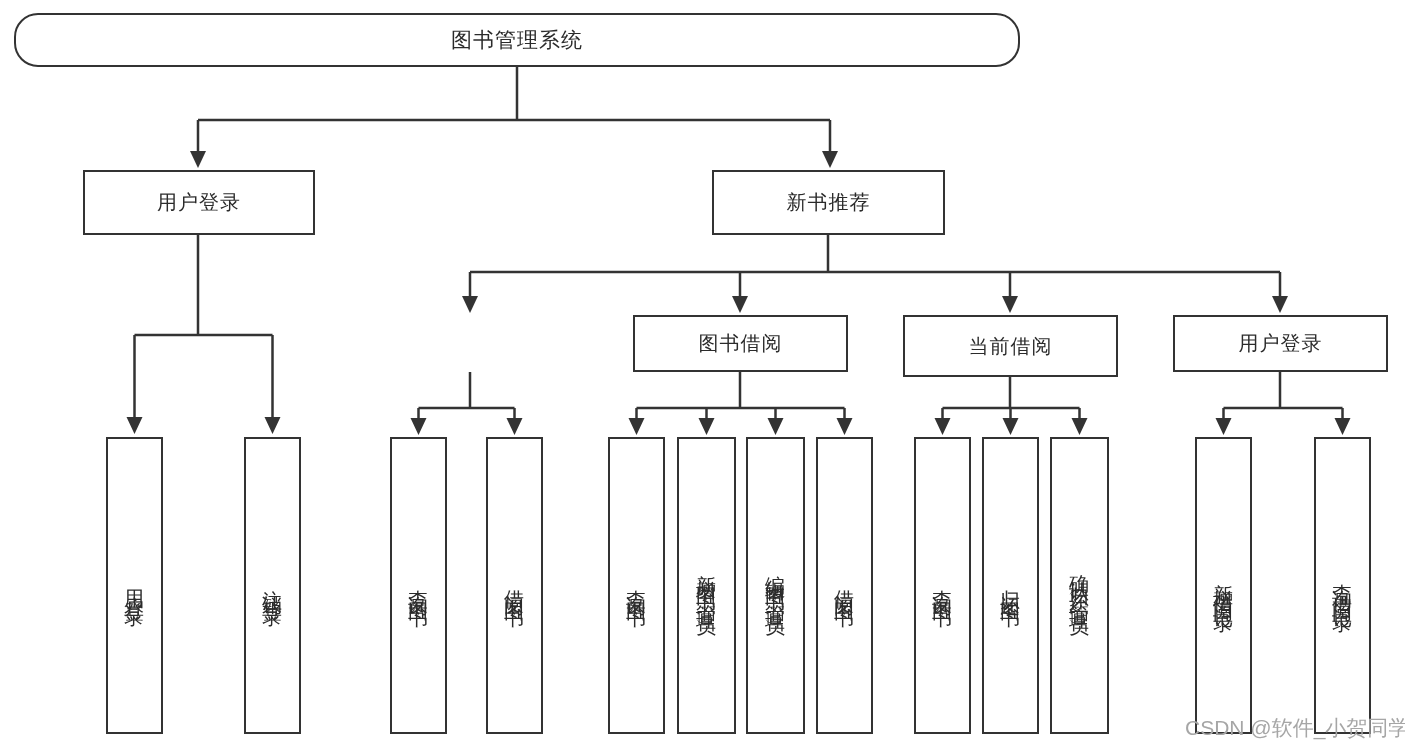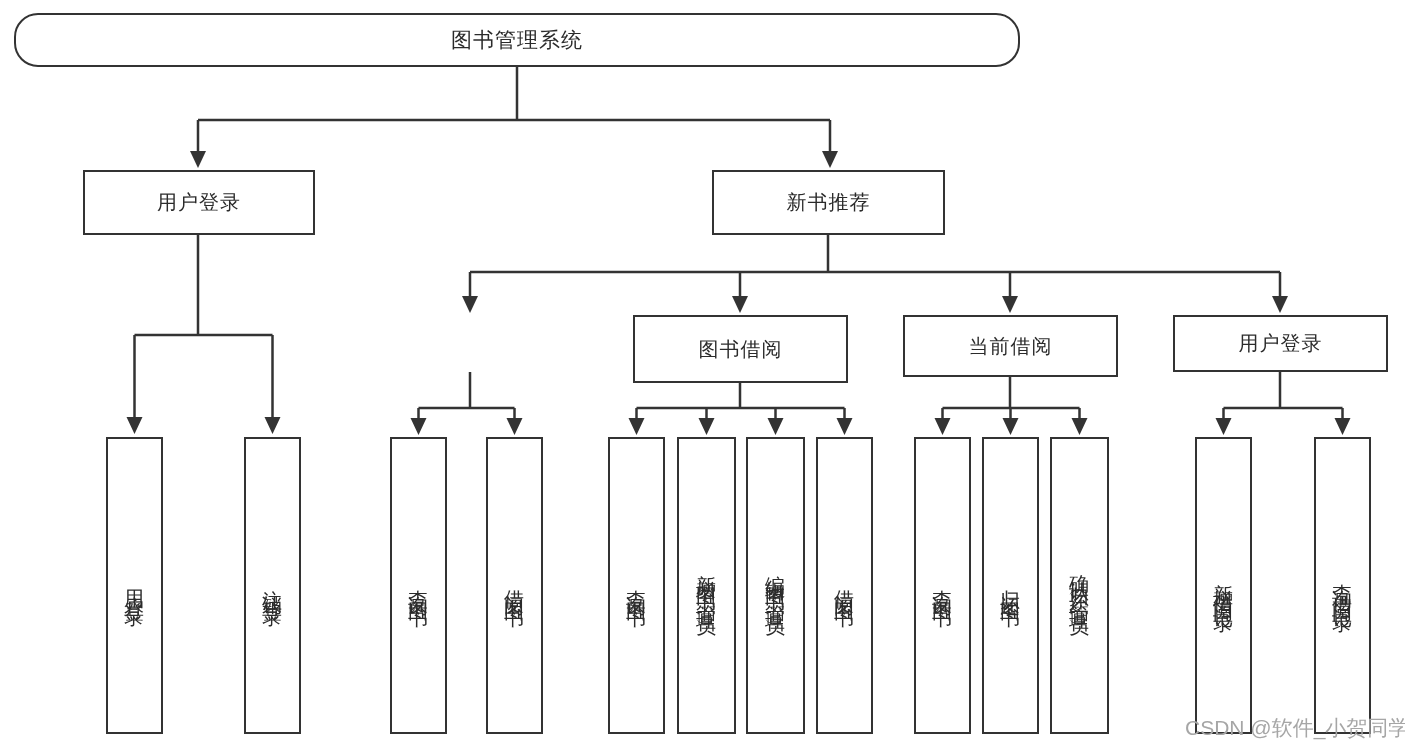--- a/index.html
+++ b/index.html
@@ -115,21 +115,21 @@
       <polygon points="1215.5,418 1231.5,418 1223.5,435"></polygon>
       <polygon points="1334.5,418 1350.5,418 1342.5,435"></polygon>
     </g>
   </svg>
 
   <div class="box lvl1" style="left:14px;top:13px;width:1006px;height:54px">图书管理系统</div>
 
   <div class="box lvl2" style="left:83px;top:170px;width:232px;height:65px">用户登录</div>
   <div class="box lvl2" style="left:712px;top:170px;width:233px;height:65px">新书推荐</div>
 
-  <div class="box lvl3" style="left:633px;top:315px;width:215px;height:68px">图书借阅</div>
+  <div class="box lvl3" style="left:633px;top:315px;width:215px;height:57px">图书借阅</div>
   <div class="box lvl3" style="left:903px;top:315px;width:215px;height:62px">当前借阅</div>
   <div class="box lvl3" style="left:1173px;top:315px;width:215px;height:57px">用户登录</div>
 
   <div class="box leaf" style="left:106px;top:437px;width:57px;height:297px">
     <span class="vtext">用户登录</span>
   </div>
   <div class="box leaf" style="left:244px;top:437px;width:57px;height:297px">
     <span class="vtext">注销登录</span>
   </div>
 

